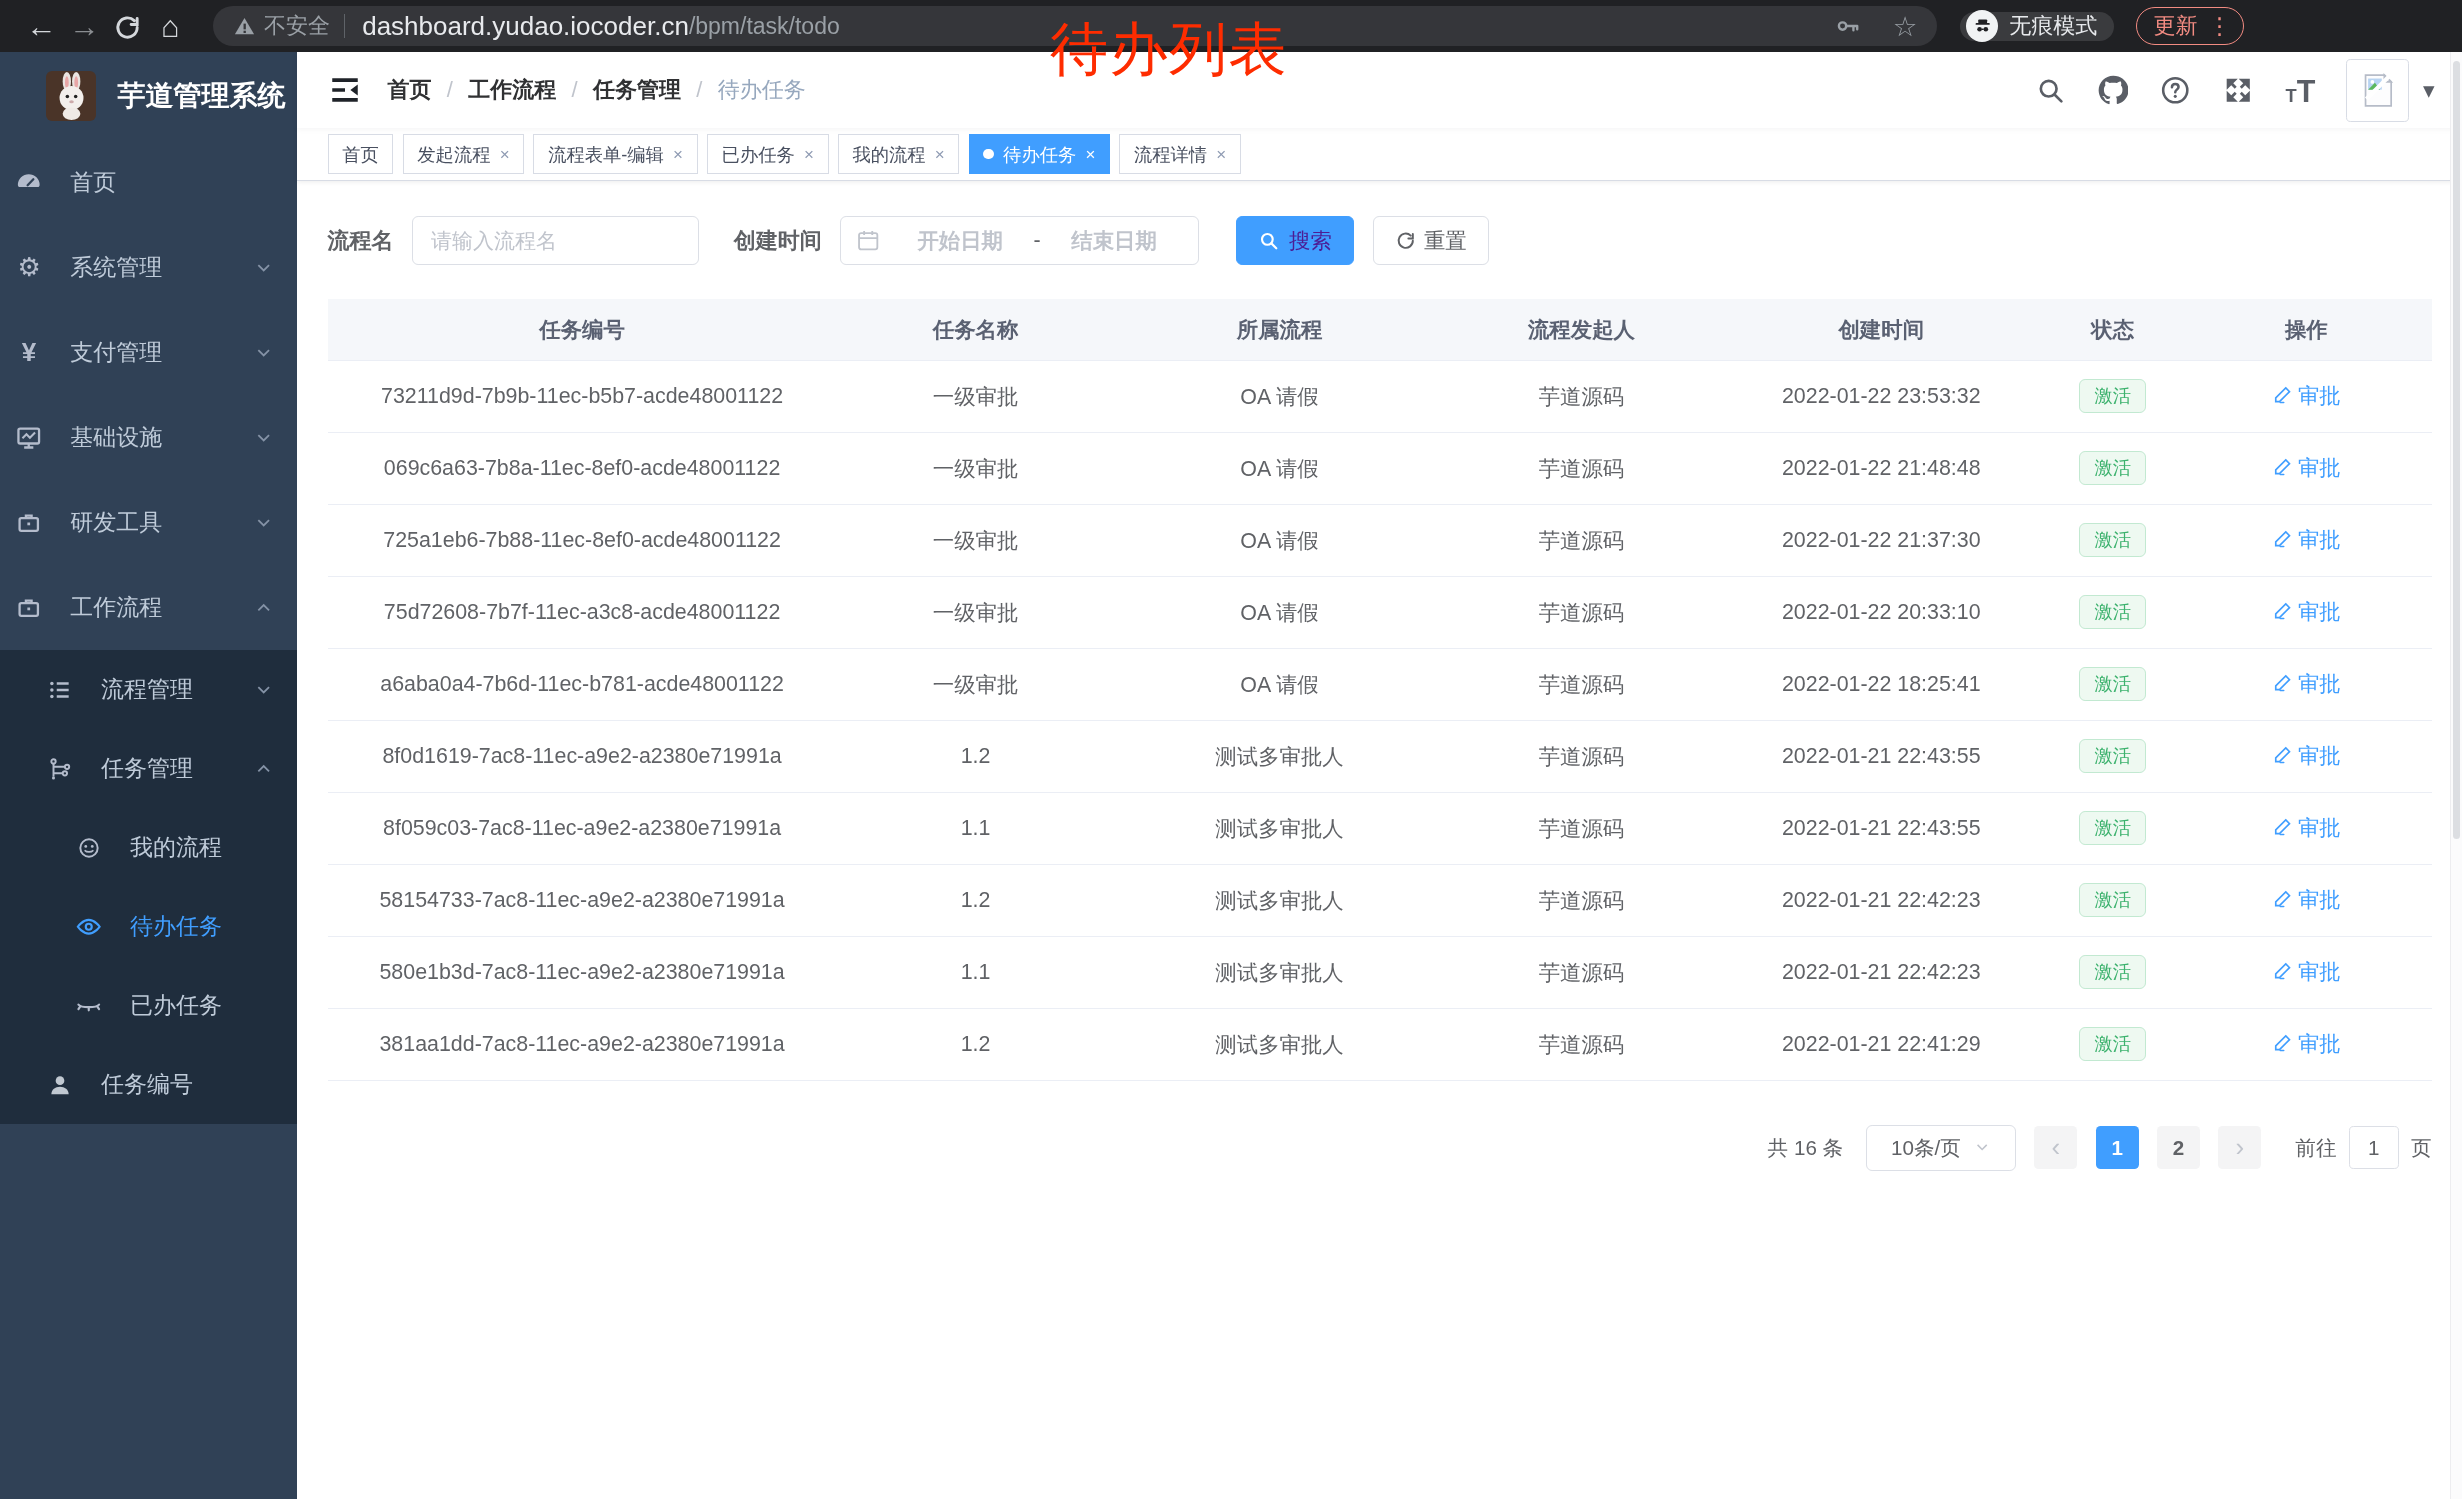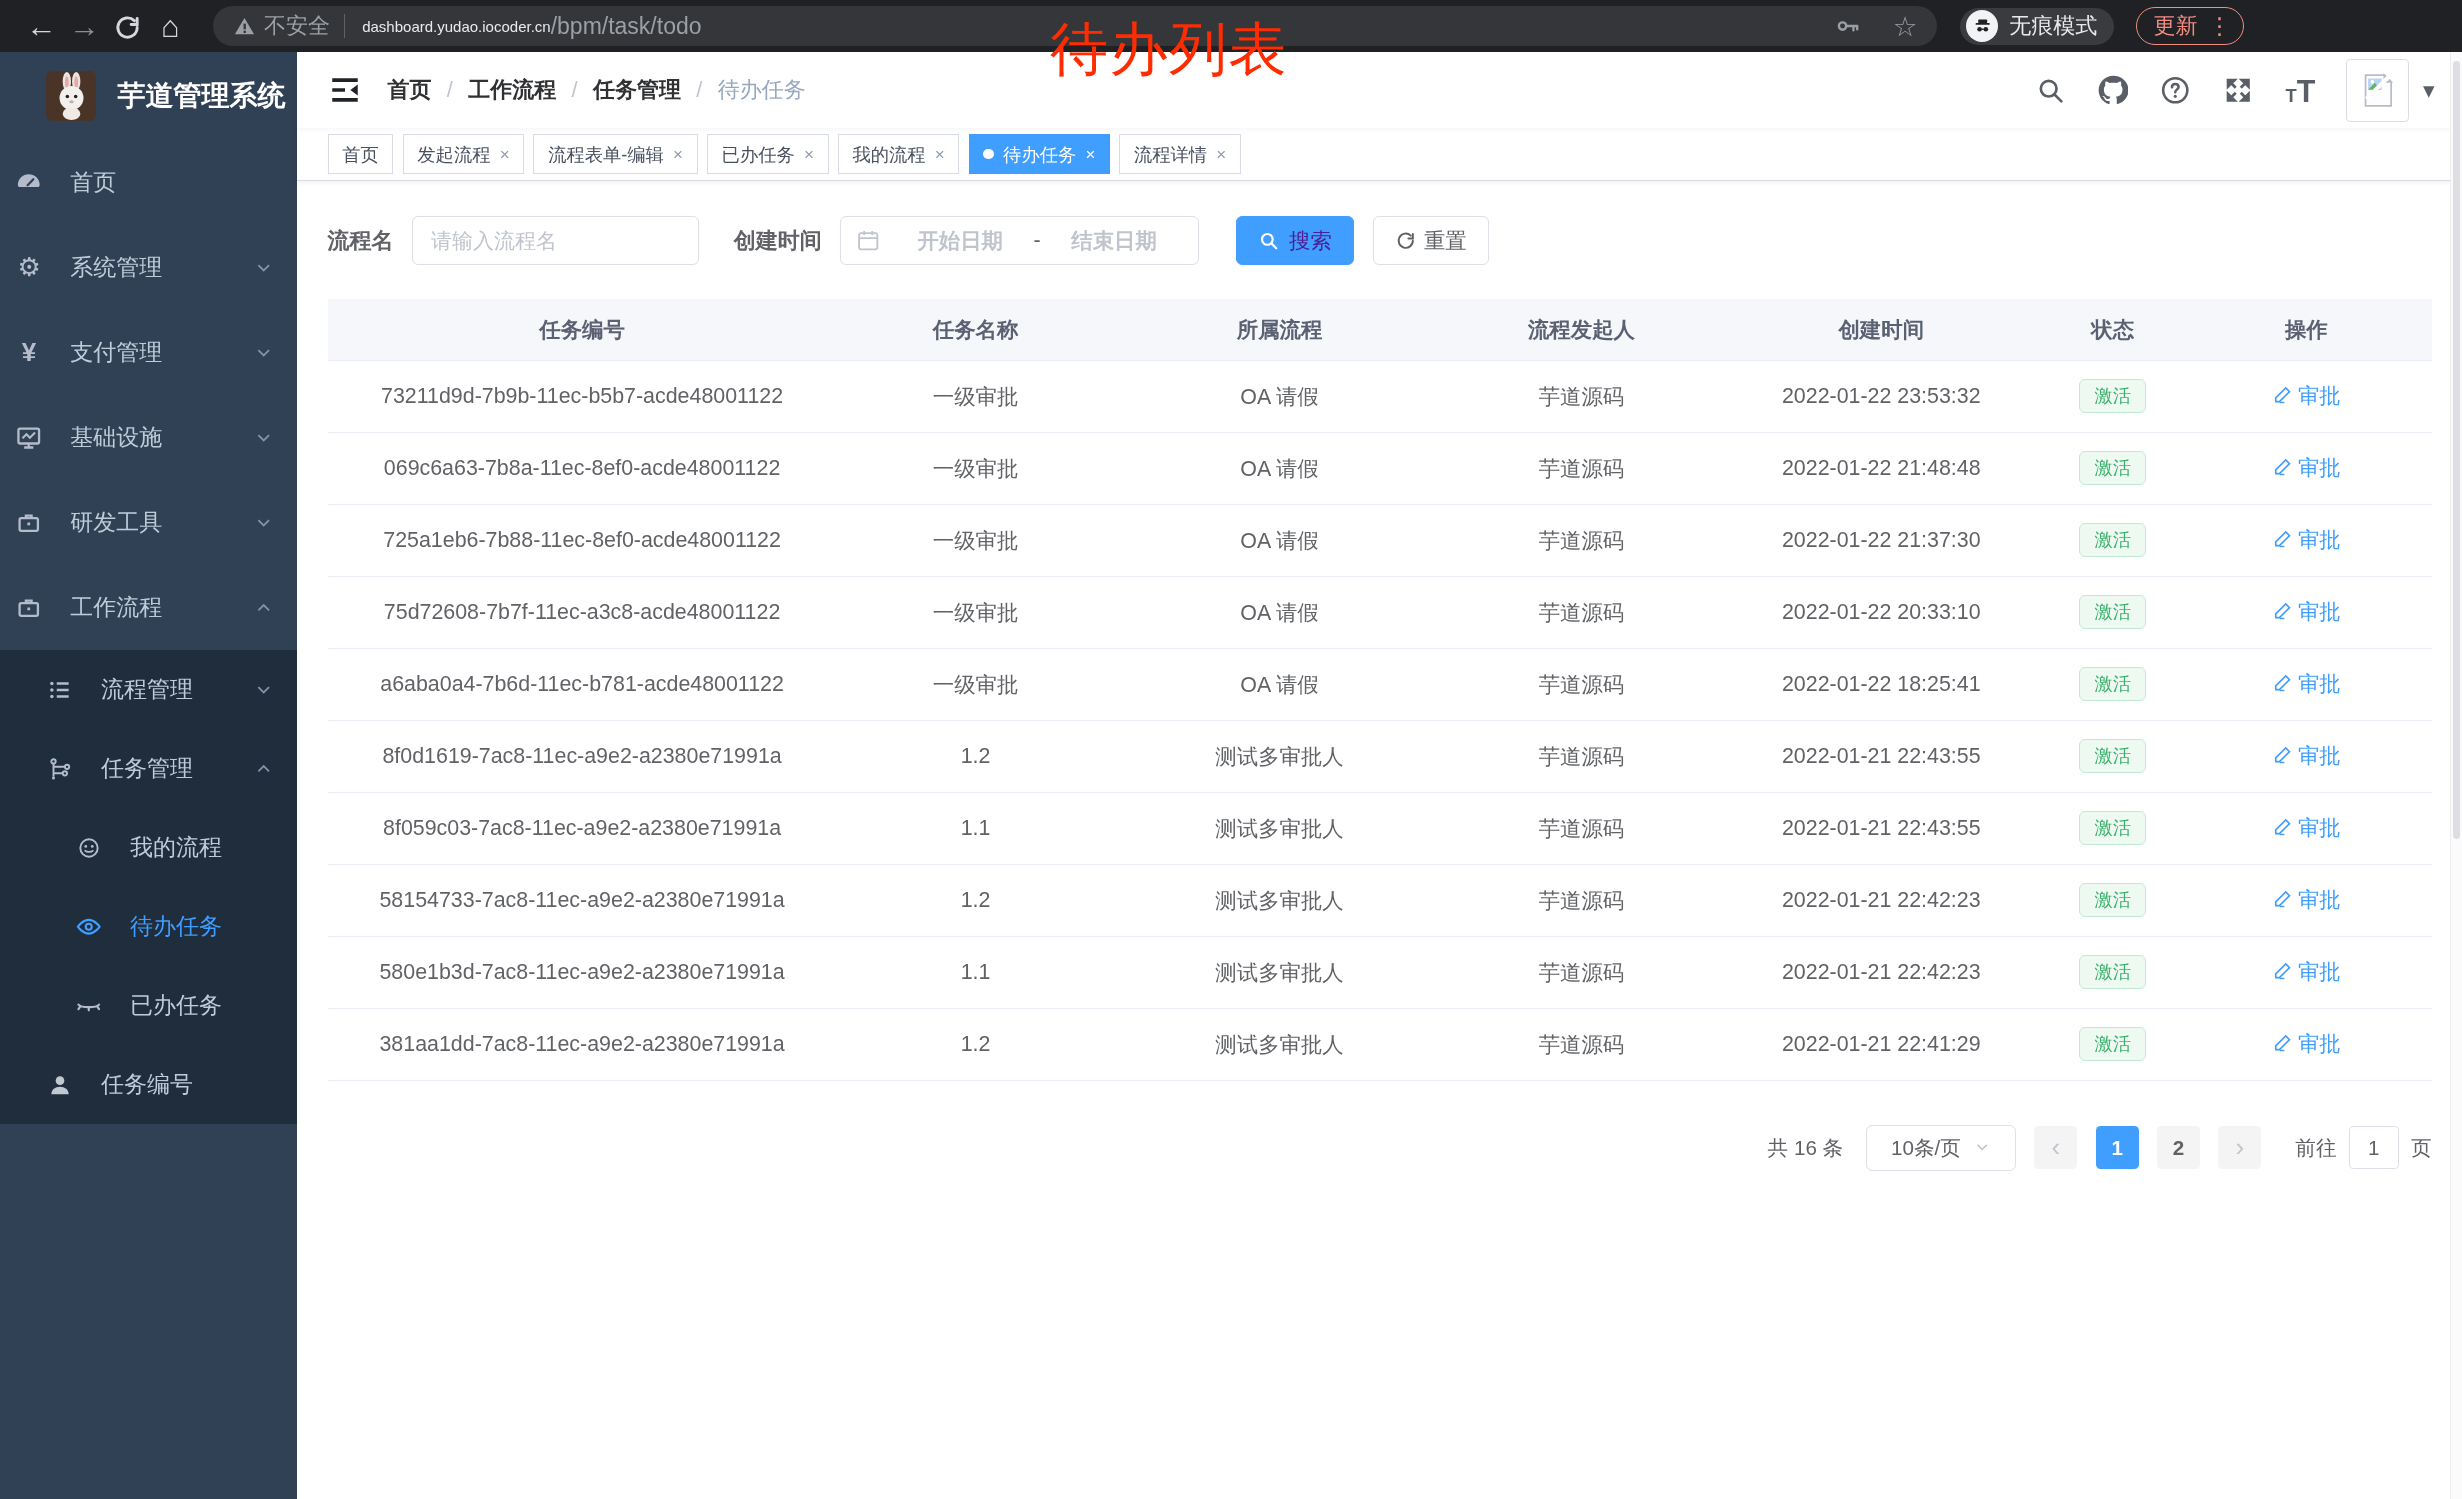--- a/index.html
+++ b/index.html
@@ -8,25 +8,25 @@
 
   
   .chrome { position:absolute; left:0; top:0; width:2462px; height:52px;
     background:#202124; display:flex; align-items:center; padding:0 20px; z-index:5; }
   .nav-ico { font-size:30.5px; color:#d4d7db; width:43px; text-align:center; flex:none; cursor:pointer; }
   .nav-ico.dim { color:#8a8d91; }
   .url-pill { height:40px; border-radius:20px; background:#35363a; display:flex; align-items:center;
     padding:0 20px; margin-left:21.4px; flex:1 1 auto; max-width:1724px; }
   .sec-txt { color:#9aa0a6; font-size:22px; margin:0 13.7px 0 7.6px; }
   .pill-div { width:1.5px; height:24.4px; background:#5f6368; margin-right:17px; }
-  .url-host { color:#e8eaed; font-size:15px; }
+  .url-host { color:#e8eaed; font-size:26px; }
   .url-path { color:#9aa0a6; font-size:23px; }
   .pill-sp { flex:1; }
   .star { color:#9aa0a6; font-size:27.5px; margin-left:32px; }
-  .incog { height:37px; border-radius:21.4px; background:#3a3b3e; display:flex; align-items:center;
+  .incog { height:29px; border-radius:21.4px; background:#3a3b3e; display:flex; align-items:center;
     padding:0 17px 0 6.1px; margin-left:23px; flex:none; }
   .incog-circle { width:32px; height:32px; border-radius:50%; background:#f1f3f4; display:flex;
     align-items:center; justify-content:center; margin-right:10.7px; }
   .incog-label { color:#e8eaed; font-size:22px; white-space:nowrap; }
   .update-chip { height:38px; border:1.5px solid #f28b82; border-radius:20px; color:#f28b82;
     display:flex; align-items:center; padding:0 12.2px 0 17px; margin-left:21.4px; flex:none; }
   .update-chip .t { font-size:22px; }
   .update-chip .dots { font-size:23px; margin-left:10.7px; letter-spacing:0; }
 
   

